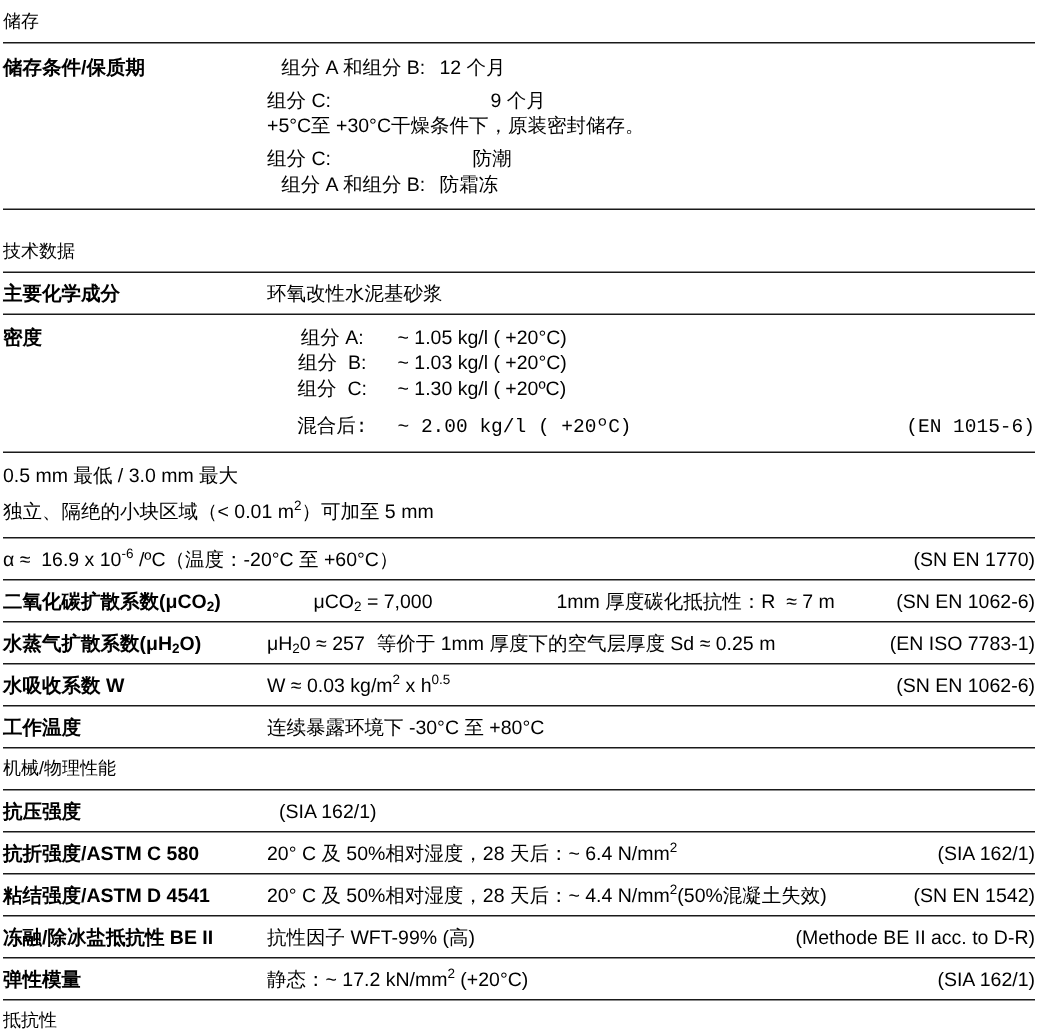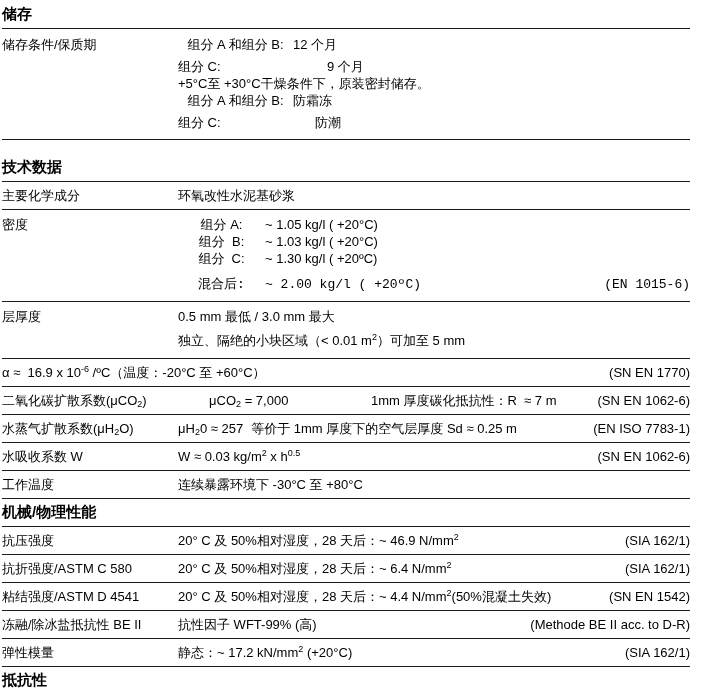--- a/index.html
+++ b/index.html
@@ -7,42 +7,42 @@
   body {
     background: #ffffff;
     color: #000000;
     font-family: "Liberation Sans", sans-serif;
     font-size: 13px;
     line-height: 17px;
   }
   .doc { padding: 5px 11px 0 2px; }
 
   .sec-title {
-    font-size: 15px;
-    font-weight: bold;
+    font-size: 12px;
+    font-weight: normal;
     line-height: 18px;
     padding-bottom: 5px;
     border-bottom: 1px solid #1a1a1a;
   }
   .sec-tech  { margin-top: 18px; }
   .sec-mech  { margin-top: 4px; }
   .sec-resist{ margin-top: 4px; }
   .sec-resist .sec-title { border-bottom: 1px solid #b9b9b9; padding-bottom: 3px; }
 
   .row {
     display: flex;
     align-items: flex-start;
     border-bottom: 1px solid #1a1a1a;
     padding: 5px 0 5px;
   }
   .row.pad-lg { padding: 7px 0 8px; }
   .label {
     width: 176px;
     flex-shrink: 0;
-    font-weight: normal;
+    font-weight: bold;
     padding-right: 20px;
     white-space: pre-wrap;
   }
   .content { flex: 1; min-width: 0; }
   .flexline { display: flex; justify-content: space-between; align-items: flex-start; }
   .val { white-space: pre-wrap; }
   .ref { white-space: nowrap; padding-left: 8px; }
 
   .kv span { white-space: pre-wrap; }
   .k  { display: inline-block; white-space: nowrap; }
@@ -65,22 +65,22 @@
 <div class="doc">
 
   <div class="sec-storage">
     <div class="sec-title">储存</div>
     <div class="row pad-lg">
       <div class="label">储存条件/保质期</div>
       <div class="content">
         <div class="kv"><span class="k w115">组分 A 和组分 B:</span><span>12 个月</span></div>
         <div class="kv mt5"><span class="k w149">组分 C:</span><span>9 个月</span></div>
         <div class="kv">+5°C至 +30°C干燥条件下，原装密封储存。</div>
+        <div class="kv mt5"><span class="k w137">组分 C:</span><span>防潮</span></div>
         <div class="kv"><span class="k w115">组分 A 和组分 B:</span><span>防霜冻</span></div>
-        <div class="kv mt5"><span class="k w137">组分 C:</span><span>防潮</span></div>
       </div>
     </div>
   </div>
 
   <div class="sec-tech">
     <div class="sec-title">技术数据</div>
 
     <div class="row">
       <div class="label">主要化学成分</div>
       <div class="content"><span class="val">环氧改性水泥基砂浆</span></div>
@@ -93,21 +93,20 @@
         <div class="kv"><span class="k w87">组分  B:</span><span>~ 1.03 kg/l ( +20°C)</span></div>
         <div class="kv"><span class="k w87">组分  C:</span><span>~ 1.30 kg/l ( +20ºC)</span></div>
         <div class="kv mt9 flexline">
           <div><span class="k w87">混合后:</span><span>~ 2.00 kg/l ( +20ºC)</span></div>
           <div class="ref">(EN 1015-6)</div>
         </div>
       </div>
     </div>
 
     <div class="row" style="padding:6px 0 9px">
-      <div class="label">层厚度</div>
       <div class="content">
         <div class="kv">0.5 mm 最低 / 3.0 mm 最大</div>
         <div class="kv mt7"><span>独立、隔绝的小块区域（&lt; 0.01 m</span><sup>2</sup><span>）可加至 5 mm</span></div>
       </div>
     </div>
 
     <div class="row">
       <div class="content flexline">
         <div class="kv"><span>α ≈  16.9 x 10</span><sup>-6</sup><span> /ºC（温度：-20°C 至 +60°C）</span></div>
         <div class="ref">(SN EN 1770)</div>
@@ -143,21 +142,20 @@
       <div class="content"><span class="val">连续暴露环境下 -30°C 至 +80°C</span></div>
     </div>
   </div>
 
   <div class="sec-mech">
     <div class="sec-title">机械/物理性能</div>
 
     <div class="row">
       <div class="label">抗压强度</div>
       <div class="content flexline">
-        <div class="kv"><span>20° C 及 50%相对湿度，28 天后：~ 46.9 N/mm</span><sup>2</sup><span></span></div>
         <div class="ref">(SIA 162/1)</div>
       </div>
     </div>
 
     <div class="row">
       <div class="label">抗折强度/ASTM C 580</div>
       <div class="content flexline">
         <div class="kv"><span>20° C 及 50%相对湿度，28 天后：~ 6.4 N/mm</span><sup>2</sup><span></span></div>
         <div class="ref">(SIA 162/1)</div>
       </div>

